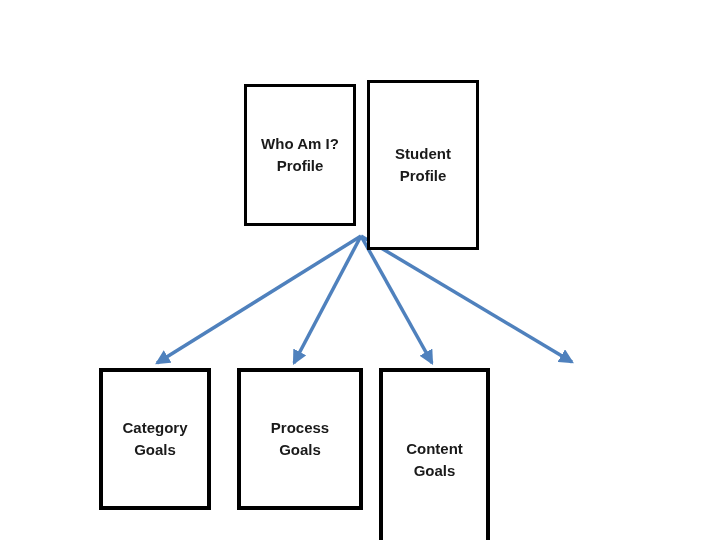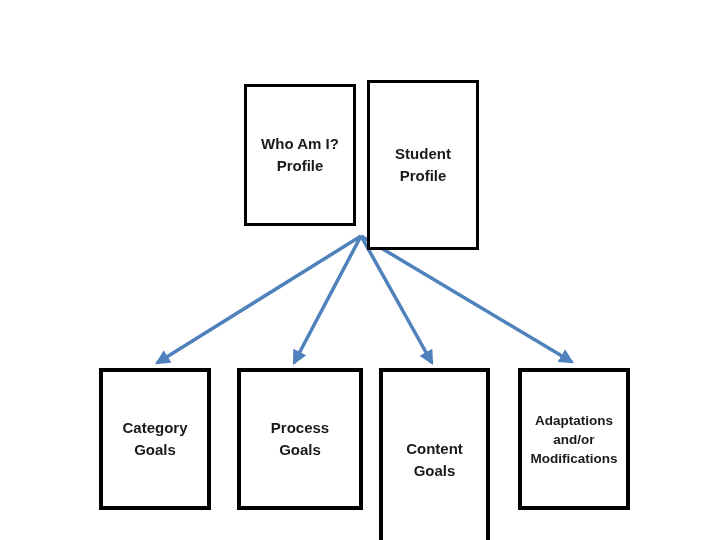--- a/index.html
+++ b/index.html
@@ -102,19 +102,14 @@
   <div class="diagram-box bottom-box" id="box-process">
     <div class="box-label">Process
 Goals</div>
   </div>
 
   <div class="diagram-box bottom-box" id="box-content">
     <div class="box-label">Content
 Goals</div>
   </div>
 
-  <div class="diagram-box bottom-box small-label" id="box-adaptations">
-    <div class="box-label">Adaptations
-and/or
-Modifications</div>
-  </div>
 
 </div>
 
 </body></html>

